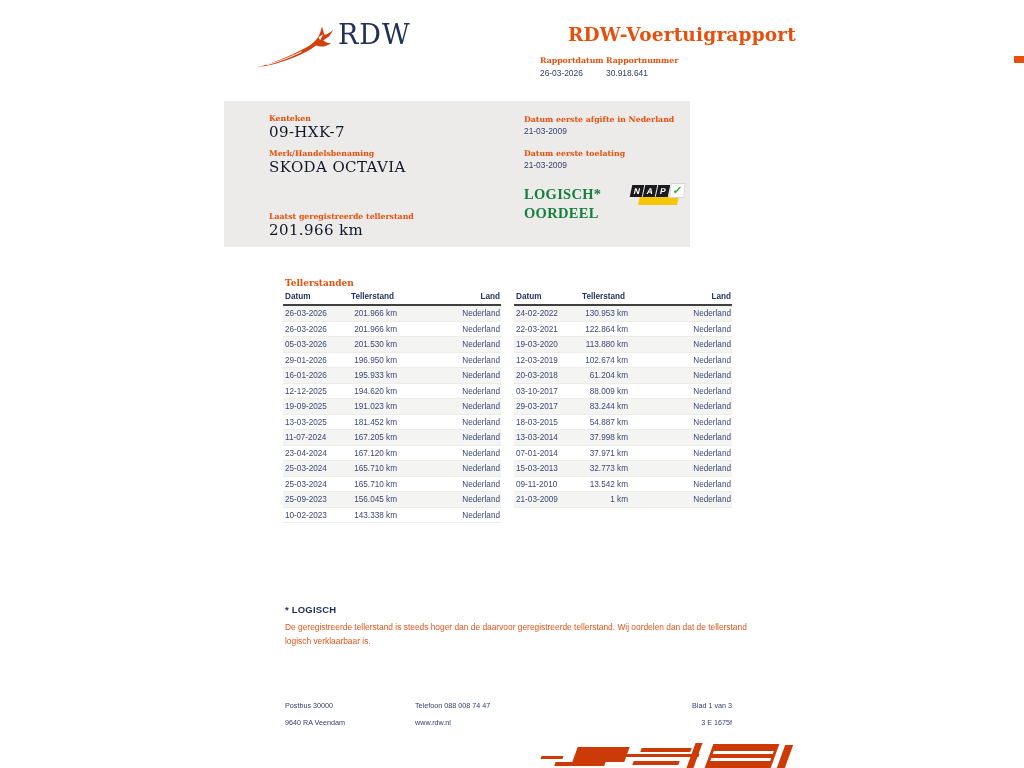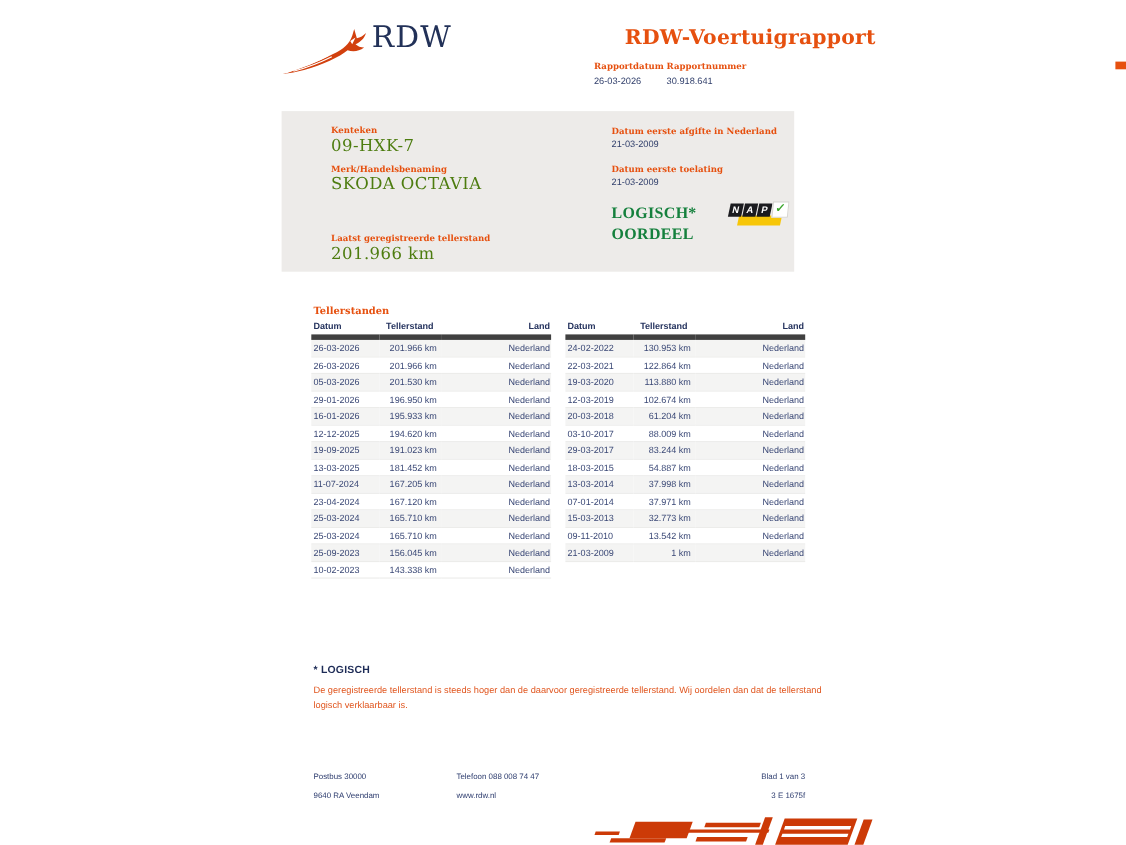--- a/index.html
+++ b/index.html
@@ -27,27 +27,27 @@
     color:#E6500F;
   }
   .sval{font-size:8.4px;color:#32406C;}
   .hdr-meta{position:absolute;top:56px;}
   .hdr-meta .olabel{display:block;}
   .hdr-meta .sval{display:block;margin-top:3px;}
   .edge-tick{position:absolute;right:0;top:56px;width:10px;height:7px;background:#E6500F;}
 
   
   .summary-box{
-    position:absolute;left:256px;top:101px;width:466px;height:146px;
+    position:absolute;left:224px;top:101px;width:466px;height:146px;
     background:#EDEBE9;
   }
   .summary-box .olabel{position:absolute;}
   .bigval{
     position:absolute;font-family:"DejaVu Serif",serif;font-size:15px;
-    color:#4d7c0f;letter-spacing:0.4px;
+    color:#0f172a;letter-spacing:0.4px;
   }
   .oordeel{
     position:absolute;left:300px;font-family:Liberation Serif, serif;
     font-weight:bold;font-size:14.5px;color:#15803d;letter-spacing:0.3px;
   }
 
   
   .nap{position:absolute;left:406px;top:82px;width:54px;height:28px;}
   .nap .bar{
     position:absolute;left:9px;top:13px;width:39px;height:9px;
@@ -71,21 +71,21 @@
     font-family:"DejaVu Serif",serif;font-weight:bold;font-size:9px;color:#E6500F;
   }
   .tables{position:absolute;left:283px;top:290px;width:450px;}
   table.tstable{
     border-collapse:collapse;width:218px;table-layout:fixed;
     font-size:8.2px;color:#3A4876;float:left;
   }
   table.tstable.right{margin-left:13px;}
   .tstable th{
     font-size:8.2px;font-weight:bold;color:#25335E;text-align:left;
-    border-bottom:5px solid #404040;padding:2px 0 3px 2px;
+    border-bottom:2px solid #404040;padding:2px 0 3px 2px;
   }
   .tstable th.c-land{text-align:right;padding-right:1px;}
   .tstable th.c-tel{padding-left:6px;}
   .tstable td{padding:3px 0 2.5px 2px;height:9px;}
   .tstable td.c-tel{text-align:right;padding-right:4px;}
   .tstable td.c-land{text-align:right;padding-right:1px;}
   .tstable col.col-datum{width:62px;}
   .tstable col.col-tel{width:56px;}
   .tstable col.col-land{width:100px;}
   .tstable tbody tr:nth-child(odd){background:#f4f4f3;}

